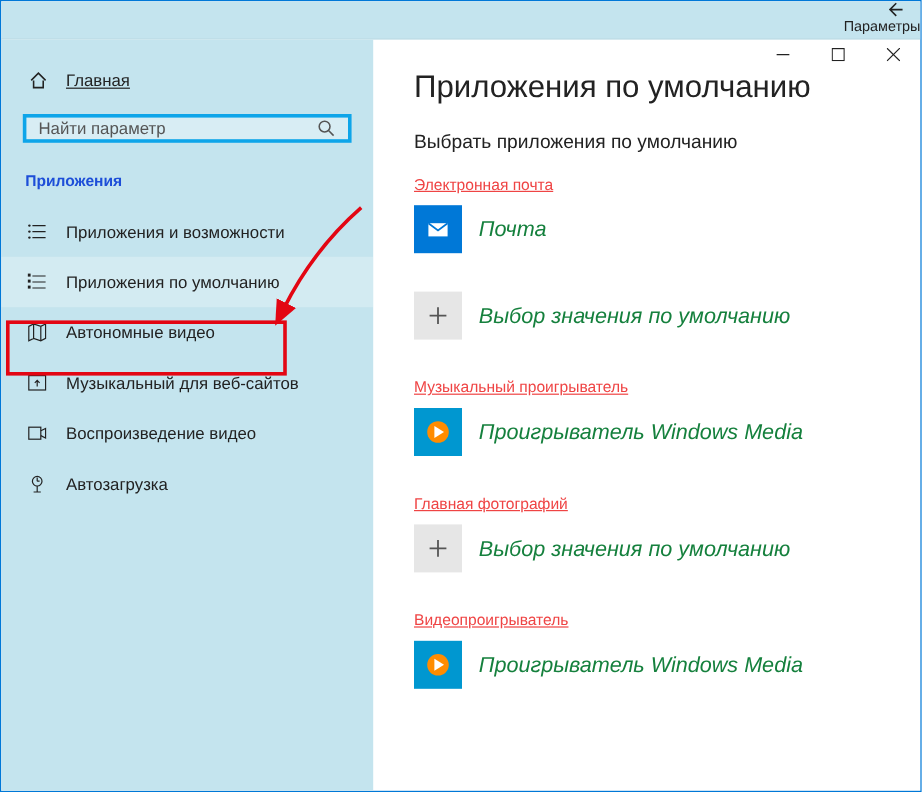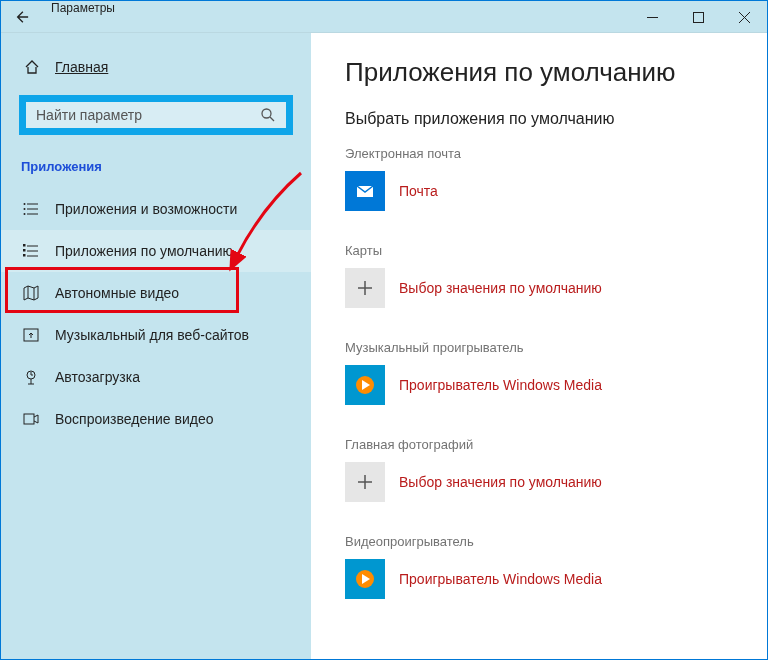--- a/index.html
+++ b/index.html
@@ -1,56 +1,56 @@
 <!DOCTYPE html>
 <html><head>
   <meta charset="utf-8">
   <style>
     * { margin: 0; padding: 0; box-sizing: border-box; font-family: 'Segoe UI', Tahoma, sans-serif; }
     body { width: 768px; height: 660px; background: #fff; overflow: hidden; border: 1px solid #0078d7; }
     
-    .titlebar { height: 32px; display: flex; align-items: flex-start; background: #c4e4ee; border-bottom: 1px solid rgba(0,0,0,0.05); }
+    .titlebar { height: 32px; display: flex; align-items: flex-end; background: #c4e4ee; border-bottom: 1px solid rgba(0,0,0,0.05); flex-direction: column; }
     .titlebar-back { width: 42px; height: 100%; display: flex; align-items: center; justify-content: center; cursor: pointer; }
     .titlebar-title { font-size: 12px; color: #222; margin-left: 8px; flex: 1; }
     .titlebar-btns { display: flex; }
     .titlebar-btn { width: 46px; height: 32px; display: flex; align-items: center; justify-content: center; cursor: pointer; }
     
     .container { display: flex; height: calc(100% - 32px); }
     
     .sidebar { width: 310px; background: #c4e4ee; padding-top: 18px; position: relative; }
     .home-row { display: flex; align-items: center; padding: 8px 20px 8px 22px; cursor: pointer; }
     .home-icon { width: 18px; display: flex; justify-content: center; margin-right: 14px; }
     .home-label { font-size: 14px; color: #222; text-decoration: underline; }
     
-    .search-box { margin: 12px 18px; height: 40px; border: 7px solid #0ea5e9; background: rgba(255,255,255,0.35); display: flex; align-items: center; padding: 0 10px; }
+    .search-box { margin: 12px 18px; height: 24px; border: 3px solid #0ea5e9; background: rgba(255,255,255,0.35); display: flex; align-items: center; padding: 0 10px; }
     .search-input { flex: 1; border: none; background: transparent; outline: none; font-size: 14px; color: #333; }
     .search-input::placeholder { color: #555; }
     .search-icon { width: 16px; height: 16px; }
     
     .section-label { font-size: 13px; font-weight: 600; color: #1d4ed8; padding: 12px 20px 14px 20px; }
     
     .nav-item { display: flex; align-items: center; padding: 12px 20px; cursor: pointer; position: relative; }
     .nav-item.active { background: rgba(255,255,255,0.25); }
     .nav-icon { width: 20px; height: 18px; display: flex; align-items: center; justify-content: center; margin-right: 14px; flex-shrink: 0; }
     .nav-label { font-size: 14px; color: #222; }
     
     .highlight-box { position: absolute; border: 3px solid #e30613; left: 4px; width: 234px; top: 234px; height: 46px; pointer-events: none; z-index: 5; }
     
     .main { flex: 1; padding: 24px 28px 0 34px; overflow: hidden; }
     .main-title { font-size: 26px; font-weight: 400; color: #222; margin-bottom: 22px; }
     .main-subtitle { font-size: 16px; font-weight: 400; color: #222; margin-bottom: 18px; }
     
     .category { margin-bottom: 32px; }
-    .category-label { font-size: 13px; color: #737373; margin-bottom: 10px; }
+    .category-label { font-size: 13px; color: #ef4444; margin-bottom: 10px; text-decoration: underline; }
     .app-row { display: flex; align-items: center; gap: 14px; }
     .app-tile { width: 40px; height: 40px; display: flex; align-items: center; justify-content: center; cursor: pointer; }
     .app-tile.mail { background: #0078d7; }
     .app-tile.plus { background: #e6e6e6; }
     .app-tile.wmp { background: #0097d0; }
-    .app-name { font-size: 14px; color: #b91c1c; }
+    .app-name { font-size: 18px; color: #15803d; font-style: italic; }
     
     .arrow-annotation { position: absolute; z-index: 6; pointer-events: none; }
   </style>
 </head>
 <body>
 
 <div class="titlebar">
   <div class="titlebar-back">
     <svg width="14" height="14" viewBox="0 0 16 16">
         <path d="M9 2 L3 8 L9 14 M3 8 H15" stroke="#222" stroke-width="1.5" fill="none"></path>
@@ -141,38 +141,38 @@
             <rect x="1" y="2" width="14" height="12" stroke="#222" fill="none"></rect>
             <path d="M6 8 L8 6 L10 8 M8 6 V11" stroke="#222" fill="none"></path>
           </svg>
       </span>
       <span class="nav-label">Музыкальный для веб-сайтов</span>
     </div>
 
     <div class="nav-item">
       <span class="nav-icon">
         <svg width="16" height="16" viewBox="0 0 16 16">
+            <rect x="1" y="3" width="10" height="10" stroke="#222" fill="none"></rect>
+            <path d="M11 6 L15 4 V12 L11 10" stroke="#222" fill="none"></path>
+          </svg>
+      </span>
+      <span class="nav-label">Воспроизведение видео</span>
+    </div>
+
+    <div class="nav-item">
+      <span class="nav-icon">
+        <svg width="16" height="16" viewBox="0 0 16 16">
             <circle cx="8" cy="6" r="4" stroke="#222" fill="none"></circle>
             <line x1="8" y1="6" x2="8" y2="3" stroke="#222"></line>
             <line x1="8" y1="6" x2="10" y2="6" stroke="#222"></line>
             <line x1="8" y1="10" x2="8" y2="15" stroke="#222"></line>
             <line x1="5" y1="15" x2="11" y2="15" stroke="#222"></line>
           </svg>
       </span>
       <span class="nav-label">Автозагрузка</span>
-    </div>
-
-    <div class="nav-item">
-      <span class="nav-icon">
-        <svg width="16" height="16" viewBox="0 0 16 16">
-            <rect x="1" y="3" width="10" height="10" stroke="#222" fill="none"></rect>
-            <path d="M11 6 L15 4 V12 L11 10" stroke="#222" fill="none"></path>
-          </svg>
-      </span>
-      <span class="nav-label">Воспроизведение видео</span>
     </div>
 
     <div class="highlight-box"></div>
     <svg class="arrow-annotation" style="left:200px; top:135px; width:110px; height:110px;">
       <defs>
           <marker id="ah" markerWidth="10" markerHeight="10" refX="2" refY="3" orient="auto">
             <path d="M0,0 L0,6 L7,3 z" fill="#e30613"></path>
           </marker>
         </defs>
       <path d="M100,5 Q60,40 35,90" stroke="#e30613" stroke-width="3" fill="none" marker-end="url(#ah)"></path>
@@ -190,21 +190,20 @@
           <svg width="22" height="22" viewBox="0 0 22 22">
               <rect x="3" y="6" width="16" height="11" fill="#fff"></rect>
               <path d="M3 6 L11 12 L19 6" stroke="#0078d7" stroke-width="1.5" fill="none"></path>
             </svg>
         </div>
         <span class="app-name">Почта</span>
       </div>
     </div>
 
     <div class="category">
-      <div class="category-label">Карты</div>
       <div class="app-row">
         <div class="app-tile plus">
           <svg width="18" height="18" viewBox="0 0 18 18">
               <line x1="9" y1="2" x2="9" y2="16" stroke="#555" stroke-width="1.5"></line>
               <line x1="2" y1="9" x2="16" y2="9" stroke="#555" stroke-width="1.5"></line>
             </svg>
         </div>
         <span class="app-name">Выбор значения по умолчанию</span>
       </div>
     </div>

